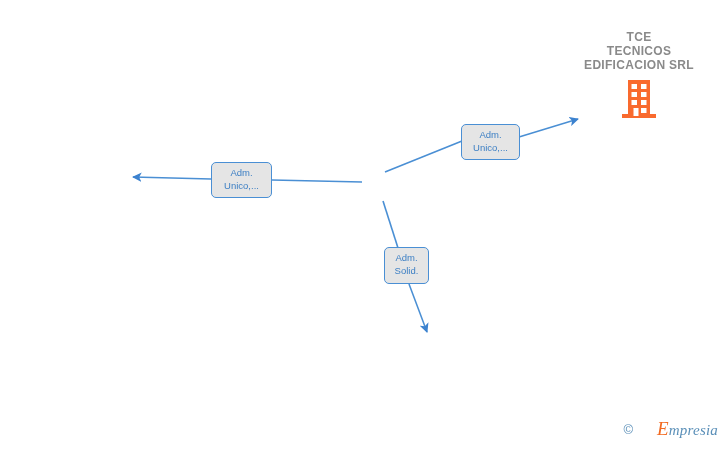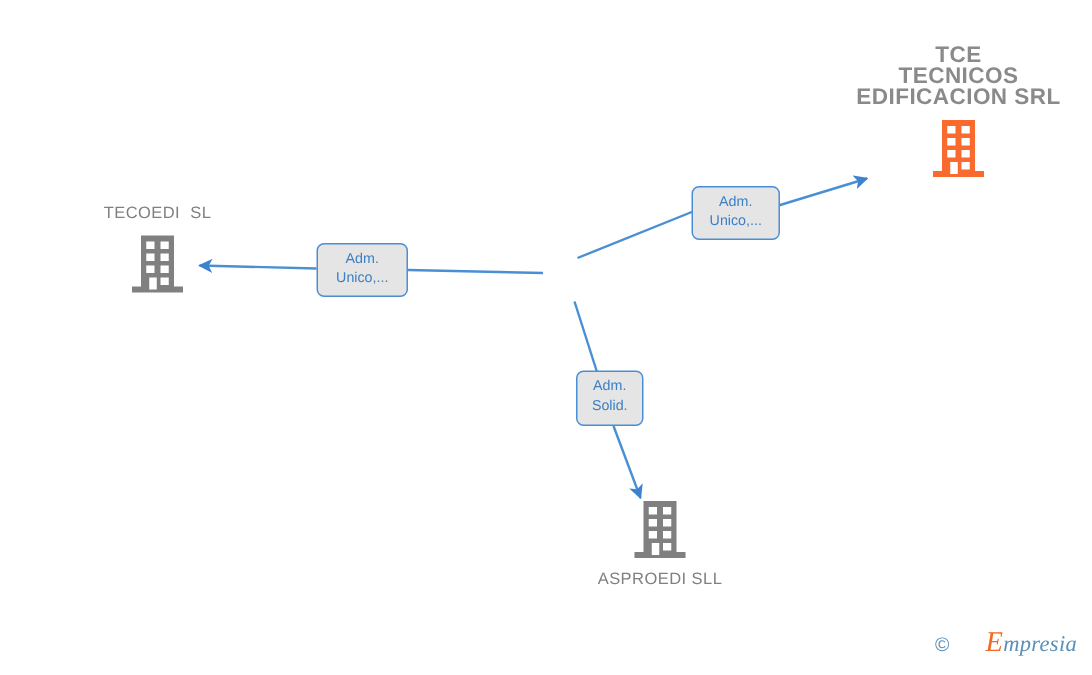--- a/index.html
+++ b/index.html
@@ -34,21 +34,21 @@
     color: #808080;
     font-size: 11px;
     line-height: 13px;
     text-align: center;
     white-space: pre;
     letter-spacing: 0.3px;
   }
   .node-label.bold {
     font-weight: bold;
     color: #8a8a8a;
-    font-size: 15px;
+    font-size: 12px;
     line-height: 14px;
   }
   .icon-wrap {
     display: block;
     line-height: 0;
   }
   .edge-label {
     position: absolute;
     box-sizing: border-box;
     border: 1px solid #4a8fd4;
@@ -123,56 +123,22 @@
         <rect x="12.5" y="14" width="5.5" height="5" fill="#ffffff"></rect>
         <rect x="22" y="14" width="5.5" height="5" fill="#ffffff"></rect>
         <rect x="12.5" y="22" width="5.5" height="5" fill="#ffffff"></rect>
         <rect x="22" y="22" width="5.5" height="5" fill="#ffffff"></rect>
         <rect x="22" y="30" width="5.5" height="5" fill="#ffffff"></rect>
         <rect x="14.5" y="30" width="5" height="8" fill="#ffffff"></rect>
       </svg>
     </span>
   </div>
 
-  <div class="node" style="left:45px; top:136px; width:120px;">
-    <div class="node-label">TECOEDI  SL</div>
-    <span class="icon-wrap" style="margin-top:6px;">
-      <svg width="40" height="42" viewBox="0 0 40 42" xmlns="http://www.w3.org/2000/svg">
-        <rect x="9" y="2" width="22" height="36" fill="#808080"></rect>
-        <rect x="3" y="36" width="34" height="4" fill="#808080"></rect>
-        <rect x="12.5" y="6" width="5.5" height="5" fill="#ffffff"></rect>
-        <rect x="22" y="6" width="5.5" height="5" fill="#ffffff"></rect>
-        <rect x="12.5" y="14" width="5.5" height="5" fill="#ffffff"></rect>
-        <rect x="22" y="14" width="5.5" height="5" fill="#ffffff"></rect>
-        <rect x="12.5" y="22" width="5.5" height="5" fill="#ffffff"></rect>
-        <rect x="22" y="22" width="5.5" height="5" fill="#ffffff"></rect>
-        <rect x="22" y="30" width="5.5" height="5" fill="#ffffff"></rect>
-        <rect x="14.5" y="30" width="5" height="8" fill="#ffffff"></rect>
-      </svg>
-    </span>
-  </div>
 
 
-  <div class="node" style="left:380px; top:332px; width:120px;">
-    <span class="icon-wrap">
-      <svg width="40" height="42" viewBox="0 0 40 42" xmlns="http://www.w3.org/2000/svg">
-        <rect x="9" y="2" width="22" height="36" fill="#808080"></rect>
-        <rect x="3" y="36" width="34" height="4" fill="#808080"></rect>
-        <rect x="12.5" y="6" width="5.5" height="5" fill="#ffffff"></rect>
-        <rect x="22" y="6" width="5.5" height="5" fill="#ffffff"></rect>
-        <rect x="12.5" y="14" width="5.5" height="5" fill="#ffffff"></rect>
-        <rect x="22" y="14" width="5.5" height="5" fill="#ffffff"></rect>
-        <rect x="12.5" y="22" width="5.5" height="5" fill="#ffffff"></rect>
-        <rect x="22" y="22" width="5.5" height="5" fill="#ffffff"></rect>
-        <rect x="22" y="30" width="5.5" height="5" fill="#ffffff"></rect>
-        <rect x="14.5" y="30" width="5" height="8" fill="#ffffff"></rect>
-      </svg>
-    </span>
-    <div class="node-label" style="margin-top:6px;">ASPROEDI SLL</div>
-  </div>
 
   <div class="edge-label" style="left:211px; top:162px; width:61px; height:36px;">Adm.
 Unico,...</div>
 
   <div class="edge-label" style="left:461px; top:124px; width:59px; height:36px;">Adm.
 Unico,...</div>
 
   <div class="edge-label" style="left:384px; top:247px; width:45px; height:37px;">Adm.
 Solid.</div>
 

